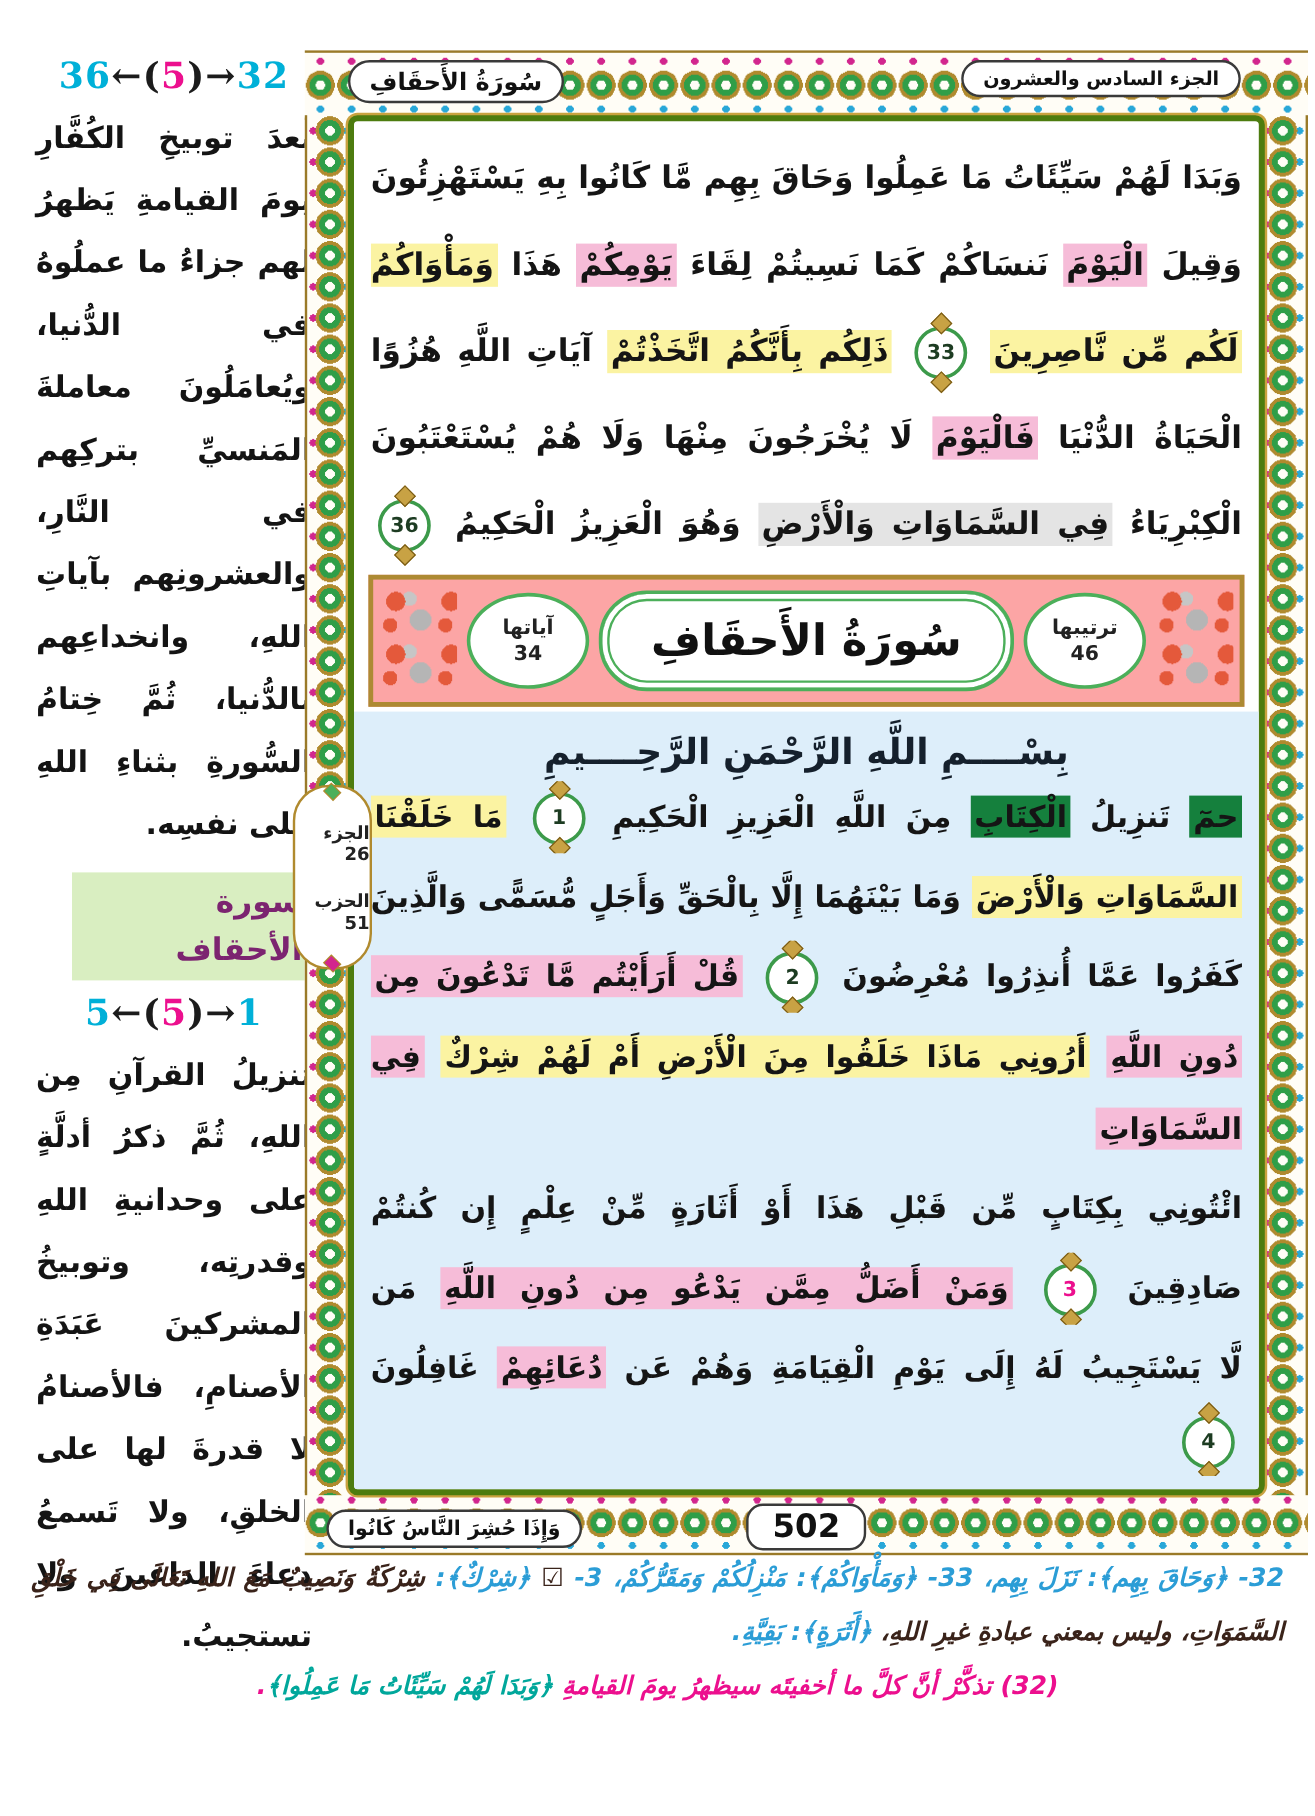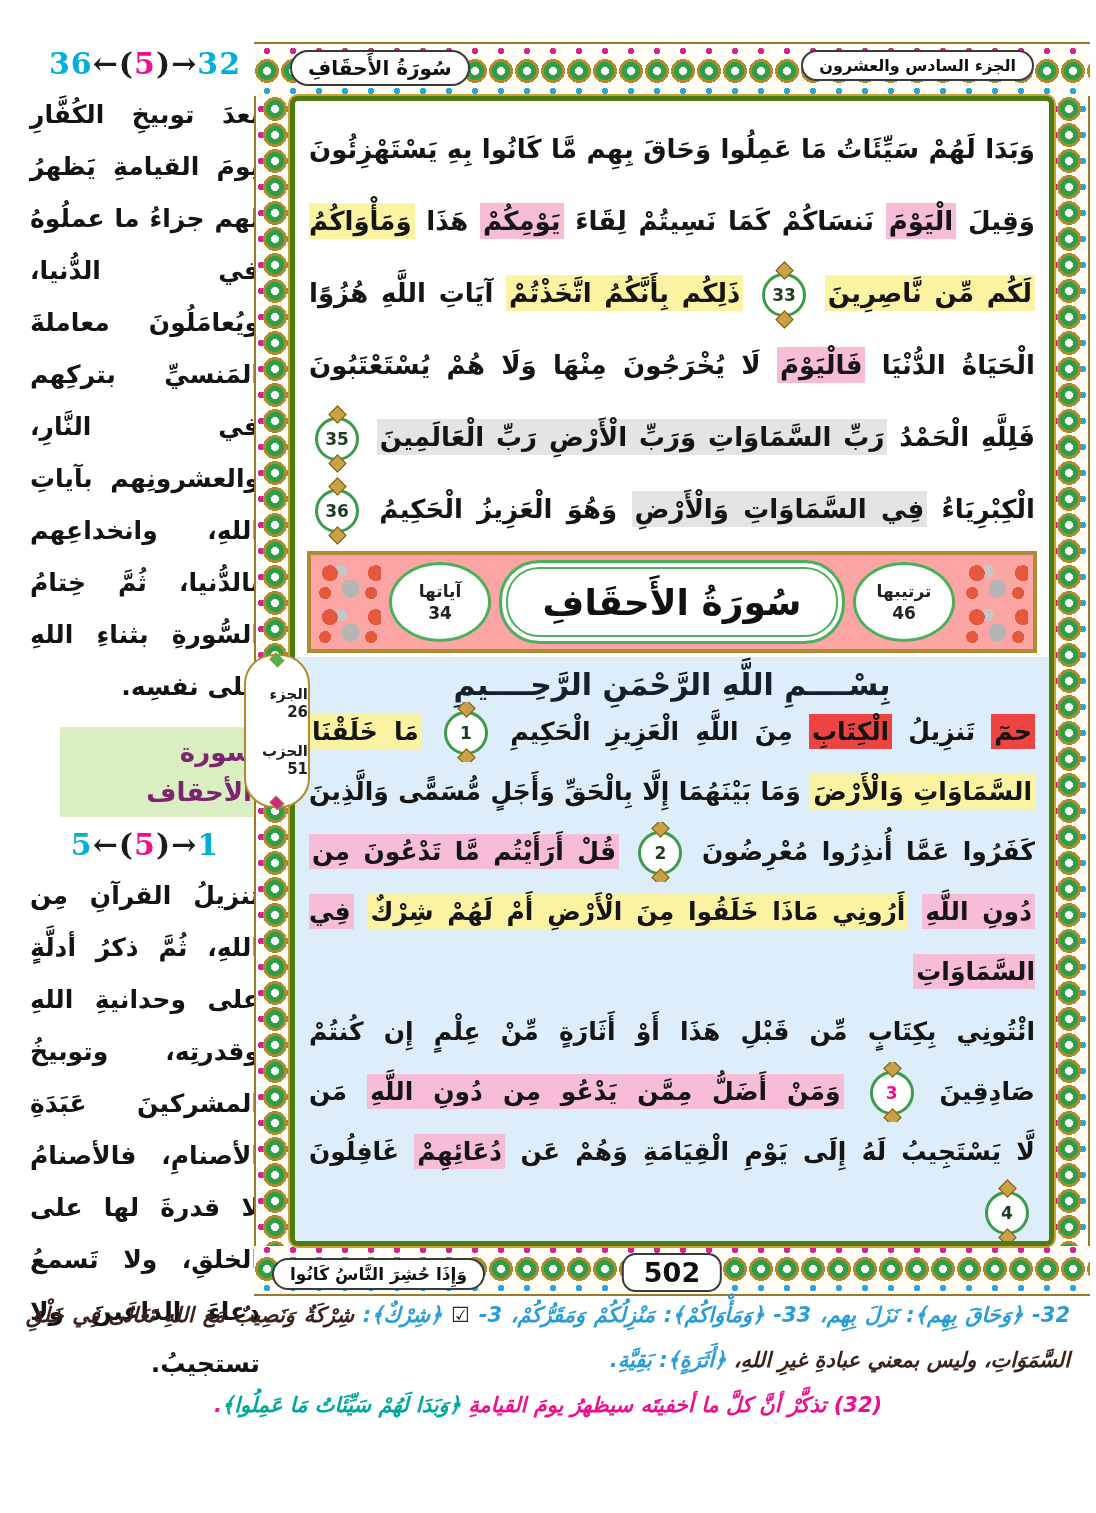--- a/index.html
+++ b/index.html
@@ -46,21 +46,21 @@
   .verses-white{padding:12px 14px 2px;}
   .qline{direction:rtl;text-align:justify;text-align-last:justify;white-space:normal;
          font-weight:bold;color:#151515;overflow:hidden;}
   .verses-white .qline{font-size:26px;line-height:72px;height:72px;}
   .verses-blue{flex:1;background:#ddeefa;padding:4px 14px;display:flex;flex-direction:column;
                justify-content:space-evenly;}
   .verses-blue .qline{font-size:25px;line-height:60px;}
   .basmala{direction:rtl;text-align:center;font-weight:bold;font-size:30px;color:#15202c;
            padding:6px 0 0;}
   .hl{padding:3px 3px;}
-  .hl-y{background:#fbf3a2}.hl-p{background:#f6bcd8}.hl-b{background:#ef4444}.hl-g{background:#e4e4e4}
+  .hl-y{background:#fbf3a2}.hl-p{background:#f6bcd8}.hl-b{background:#15803d}.hl-g{background:#e4e4e4}
   .vmed{display:inline-flex;align-items:center;justify-content:center;width:38px;height:38px;
         border:3px solid #3c9a4a;border-radius:50%;background:#fff;font-size:17px;font-weight:bold;
         position:relative;vertical-align:middle;margin:0 6px;}
   .vmed::before,.vmed::after{content:"";position:absolute;width:11px;height:11px;background:#c8a244;
         border:1px solid #7a5c16;transform:rotate(45deg);left:50%;margin-left:-6px;}
   .vmed::before{top:-12px}.vmed::after{bottom:-12px}
   .vmed.m{color:#ec0f8e}.vmed.d{color:#1d3c22}
 
   
   .surah-band{height:92px;margin:4px 12px;border:4px solid #ad8a33;background:#fca5a5;
@@ -131,21 +131,20 @@
       <span>الحزب 51</span>
       <span class="dia p"></span>
     </div>
 
     <div class="inner">
       <div class="verses-white">
           <div class="qline"><span>وَبَدَا لَهُمْ سَيِّئَاتُ مَا عَمِلُوا وَحَاقَ بِهِم مَّا كَانُوا بِهِ يَسْتَهْزِئُونَ</span>  </div>
           <div class="qline"><span>وَقِيلَ</span> <span class="hl hl-p">الْيَوْمَ</span> <span>نَنسَاكُمْ كَمَا نَسِيتُمْ لِقَاءَ</span> <span class="hl hl-p">يَوْمِكُمْ</span> <span>هَذَا</span> <span class="hl hl-y">وَمَأْوَاكُمُ النَّارُ وَمَا</span> </div>
           <div class="qline"><span class="hl hl-y">لَكُم مِّن نَّاصِرِينَ</span> <span class="vmed d">33</span> <span class="hl hl-y">ذَلِكُم بِأَنَّكُمُ اتَّخَذْتُمْ</span> <span>آيَاتِ اللَّهِ هُزُوًا وَغَرَّتْكُمُ</span> </div>
           <div class="qline"><span>الْحَيَاةُ الدُّنْيَا</span> <span class="hl hl-p">فَالْيَوْمَ</span> <span>لَا يُخْرَجُونَ مِنْهَا وَلَا هُمْ يُسْتَعْتَبُونَ</span>  </div>
-          <div class="qline"><span>فَلِلَّهِ الْحَمْدُ</span> <span class="hl hl-g">رَبِّ السَّمَاوَاتِ وَرَبِّ الْأَرْضِ رَبِّ الْعَالَمِينَ</span> <span class="vmed d">35</span>  </div>
           <div class="qline"><span>الْكِبْرِيَاءُ</span> <span class="hl hl-g">فِي السَّمَاوَاتِ وَالْأَرْضِ</span> <span>وَهُوَ الْعَزِيزُ الْحَكِيمُ</span> <span class="vmed d">36</span> </div>
         </div>
 
       <div class="surah-band">
         <div class="floral"></div>
         <div class="band-oval">
           <span>آياتها</span>
           <span>34</span>
         </div>
         <div class="band-center">سُورَةُ الأَحقَافِ</div>

